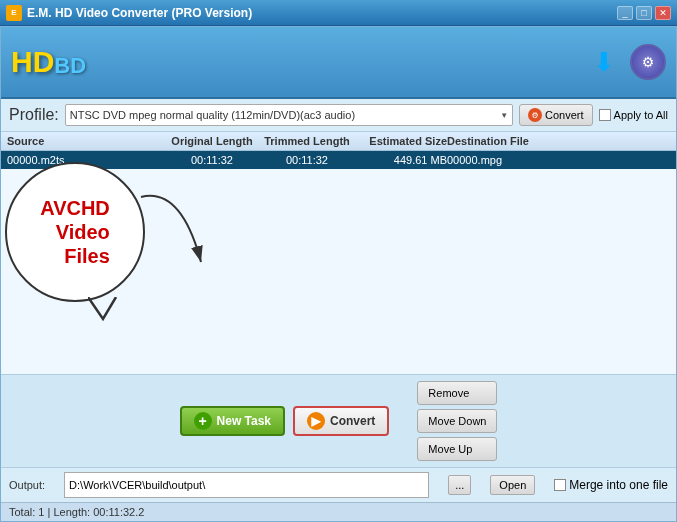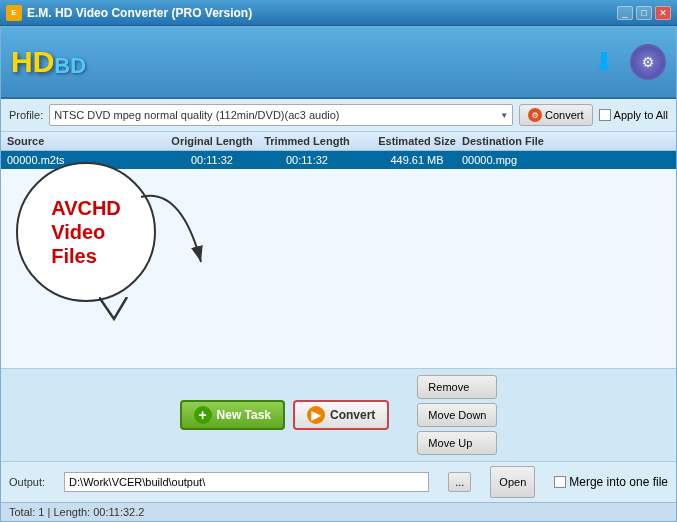--- a/index.html
+++ b/index.html
@@ -141,21 +141,21 @@
     .profile-row {
       display: flex;
       align-items: center;
       padding: 5px 8px;
       gap: 6px;
       background: #d8edf8;
       border-bottom: 1px solid #b0cce0;
     }
     .profile-label {
       color: #333;
-      font-size: 11px;
+      font-size: 16px;
     }
     .profile-select {
       flex: 1;
       height: 22px;
       background: white;
       border: 1px solid #aaa;
       border-radius: 2px;
       padding: 0 4px;
       font-size: 11px;
       display: flex; align-items: center; justify-content: space-between;
@@ -204,31 +204,31 @@
       background: linear-gradient(to bottom, #ddeeff, #c8ddf0);
       border-bottom: 1px solid #a0c0d8;
       padding: 3px 6px;
       font-size: 11px;
       color: #333;
       font-weight: bold;
     }
     .col-source { width: 160px; }
     .col-orig { width: 90px; text-align: center; }
     .col-trim { width: 100px; text-align: center; }
-    .col-size { width: 90px; text-align: center; margin-left: 15px; }
+    .col-size { width: 90px; text-align: right; }
     .col-dest { flex: 1; }
 
     .file-list-row {
       display: flex;
       padding: 3px 6px;
       font-size: 11px;
       align-items: center;
     }
     .file-list-row.selected {
-      background: #0369a1;
+      background: #0c4a6e;
       color: white;
     }
 
     
     .annotation-area {
       position: absolute;
       top: 0; left: 0; right: 0; bottom: 0;
       pointer-events: none;
     }
 
@@ -293,21 +293,21 @@
       display: flex;
       align-items: center;
       padding: 4px 8px;
       gap: 19px;
       background: #d8edf8;
       border-top: 1px solid #b0cce0;
     }
     .output-label { font-size: 11px; color: #333; }
     .output-path {
       flex: 1;
-      height: 20px;
+      height: 26px;
       background: white;
       border: 1px solid #aaa;
       padding: 0 4px;
       font-size: 11px;
       display: flex; align-items: center;
     }
     .browse-btn {
       background: linear-gradient(to bottom, #f0f0f0, #d8d8d8);
       border: 1px solid #aaa;
       border-radius: 2px;
@@ -316,21 +316,21 @@
       cursor: pointer;
       height: 20px;
     }
     .open-btn {
       background: linear-gradient(to bottom, #f0f0f0, #d8d8d8);
       border: 1px solid #aaa;
       border-radius: 2px;
       padding: 1px 8px;
       font-size: 11px;
       cursor: pointer;
-      height: 32px;
+      height: 20px;
     }
     .merge-row {
       display: flex; align-items: center; gap: 3px;
     }
 
     
     .status-bar {
       background: #c8ddf0;
       padding: 3px 8px;
       font-size: 11px;
@@ -395,21 +395,21 @@
     <div class="file-list-row selected">
       <div class="col-source">00000.m2ts</div>
       <div class="col-orig">00:11:32</div>
       <div class="col-trim">00:11:32</div>
       <div class="col-size">449.61 MB</div>
       <div class="col-dest">00000.mpg</div>
     </div>
 
     <div class="annotation-area">
 
-      <div style="position:absolute;top:30px;left:15px;width:140px;height:140px;border-radius:50%;background:white;border:2.5px solid #333;display:flex;align-items:center;justify-content:center;text-align:left;font-weight:bold;font-size:20px;color:#cc0000;line-height:1.2;">
+      <div style="position:absolute;top:30px;left:4px;width:140px;height:140px;border-radius:50%;background:white;border:2.5px solid #333;display:flex;align-items:center;justify-content:center;text-align:right;font-weight:bold;font-size:20px;color:#cc0000;line-height:1.2;">
         <span style="white-space:pre-line;">AVCHD
 Video
 Files</span>
 
         <svg style="position:absolute;bottom:-22px;right:25px;" width="30" height="25">
           <path d="M0,0 L15,22 L28,0" fill="none" stroke="#333" stroke-width="2.5"></path>
         </svg>
       </div>
 
       <svg style="position:absolute;top:55px;left:130px;" width="80" height="90">

